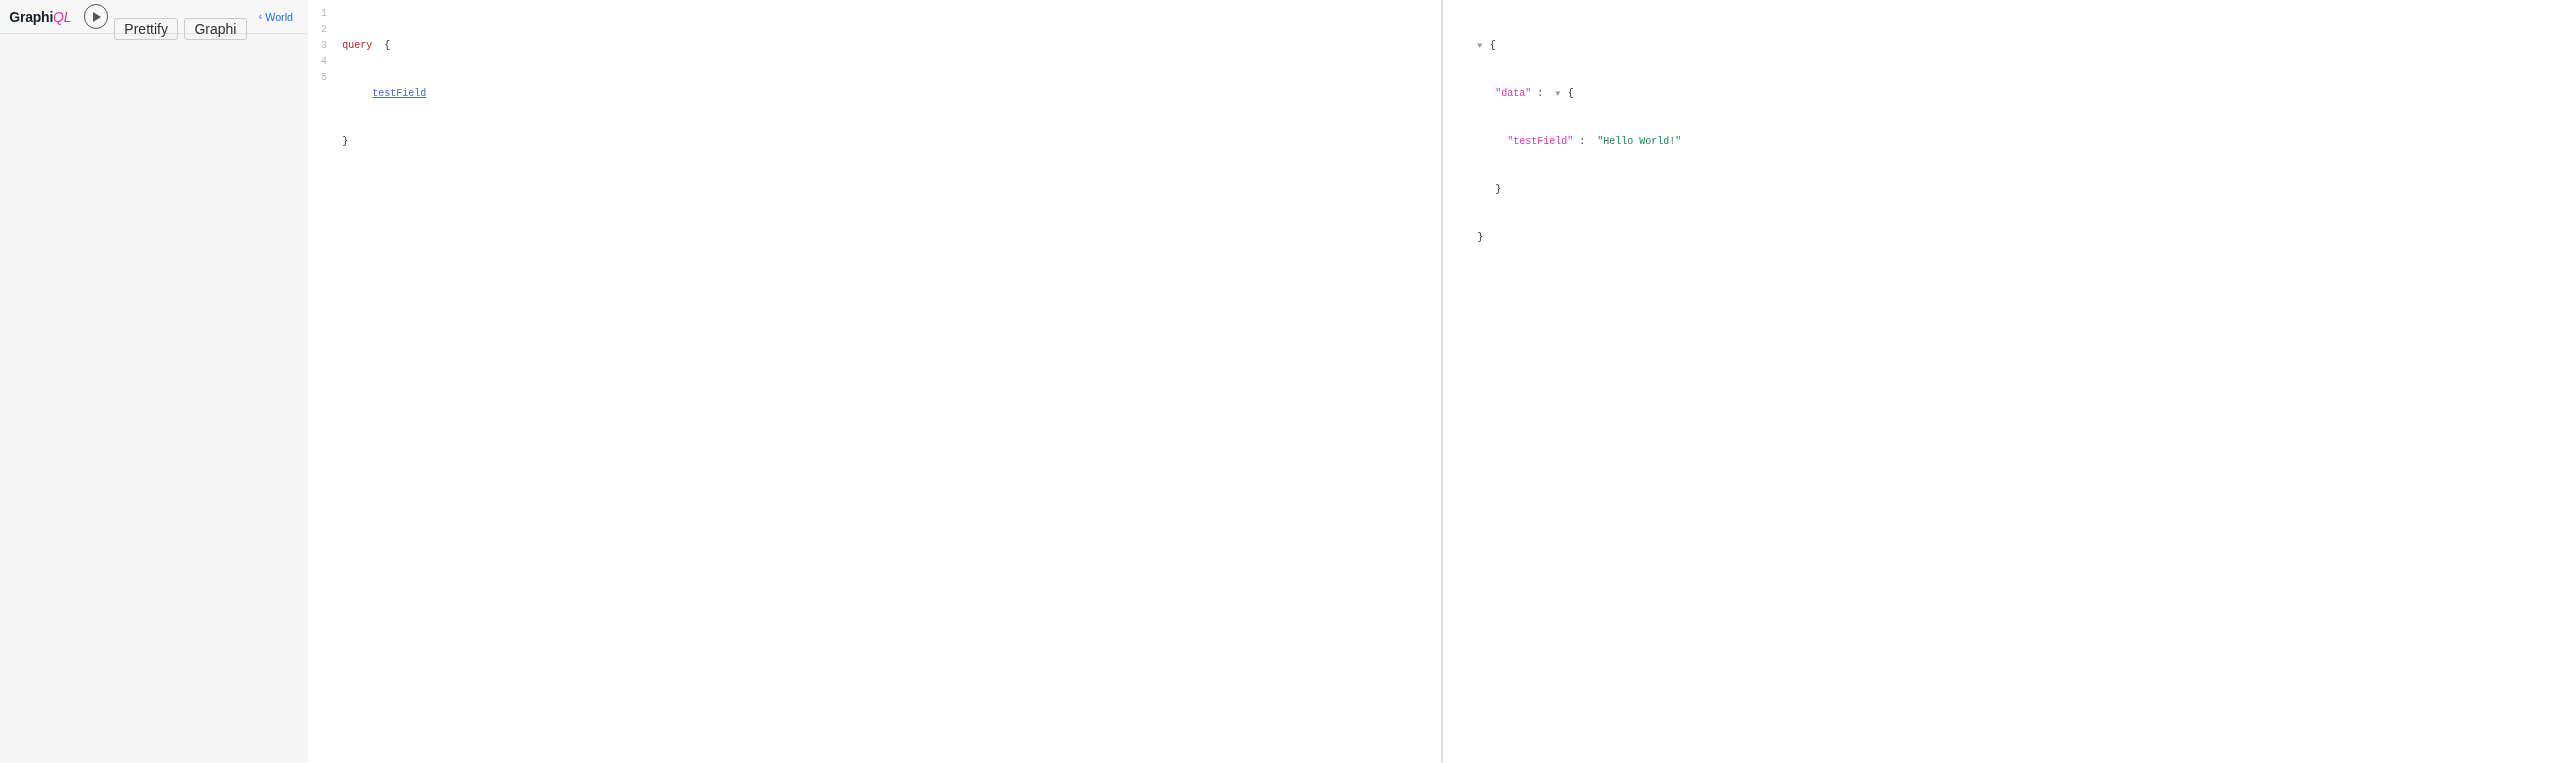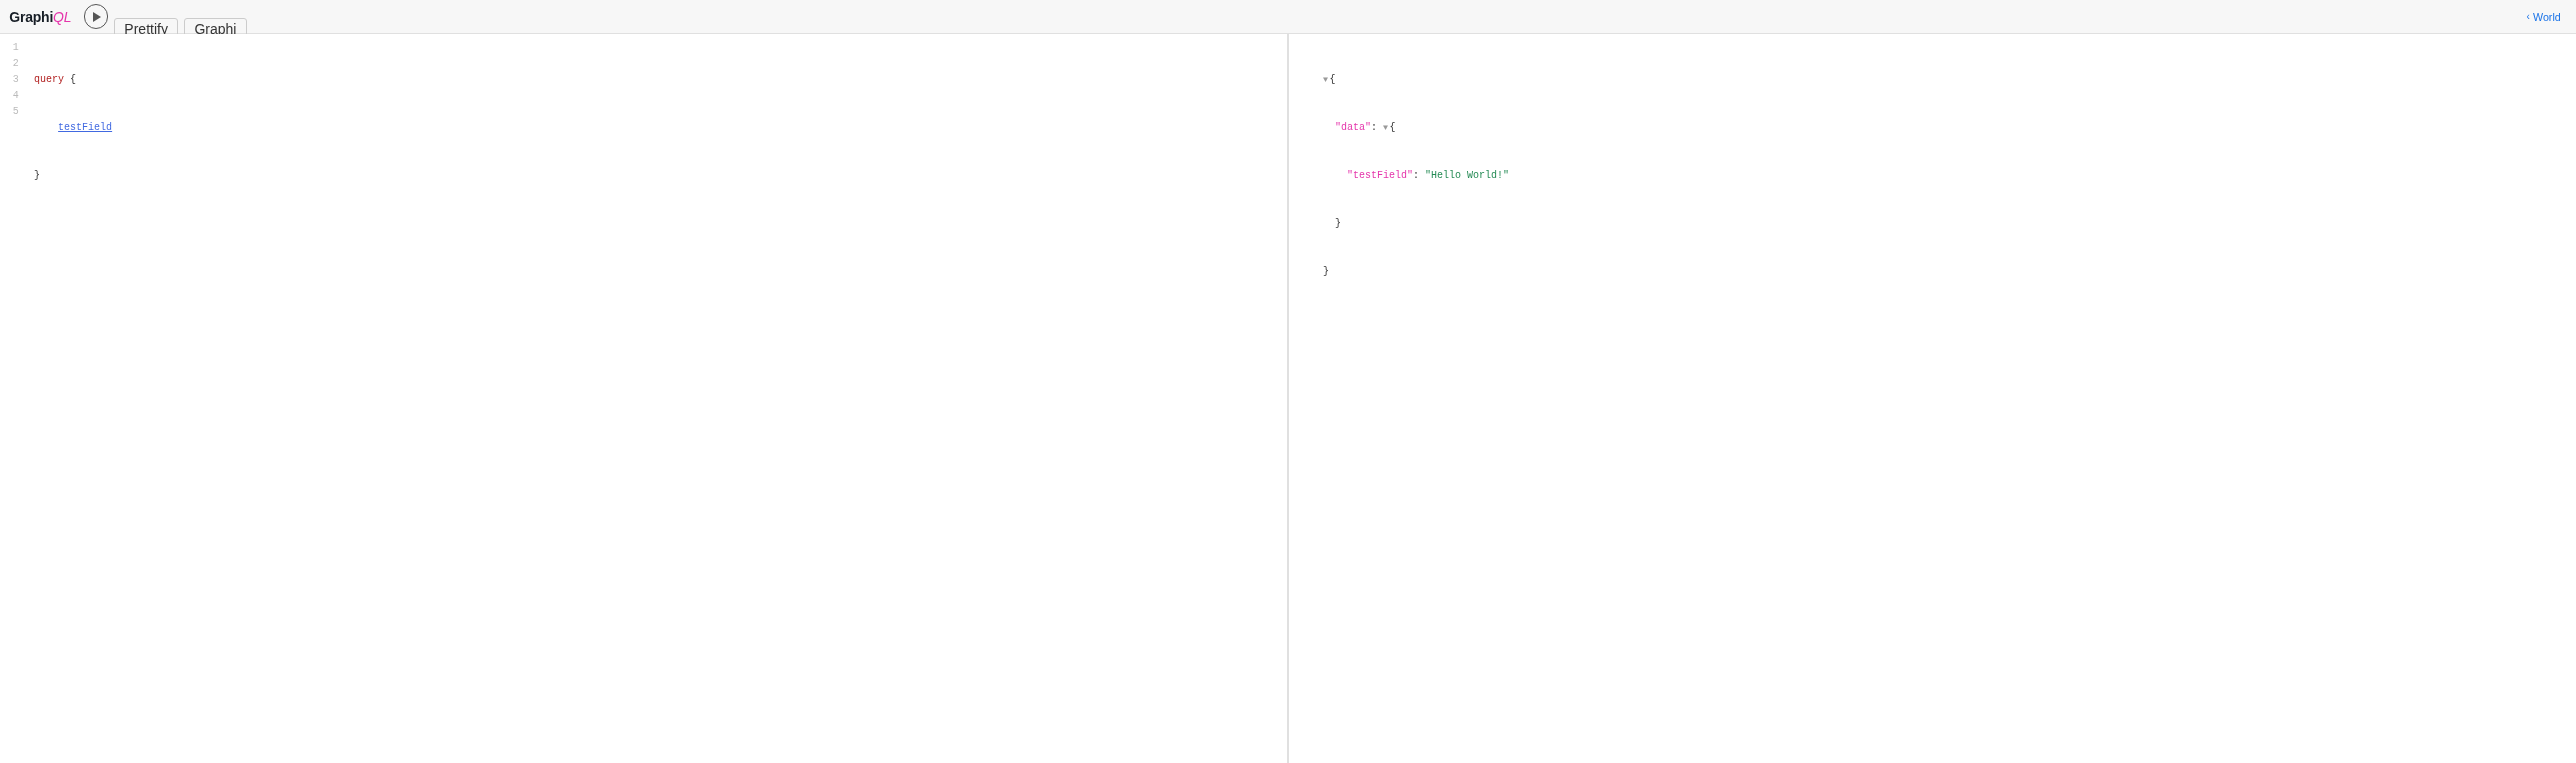--- a/index.html
+++ b/index.html
@@ -11,21 +11,21 @@
     body {
       font-family: -apple-system, BlinkMacSystemFont, 'Segoe UI', sans-serif;
       background: #f5f5f5;
       width: 100%;
       height: 100vh;
       overflow: hidden;
     }
 
     #app {
       display: flex;
-      flex-direction: column;
+      flex-direction: row;
       height: 100vh;
     }
 
     
     #toolbar {
       display: flex;
       align-items: center;
       background: #f7f7f7;
       border-bottom: 0.8px solid #e0e0e0;
       padding: 0 9.2px;
@@ -164,20 +164,21 @@
     .code-content {
       padding: 0 6.1px;
       flex: 1;
       white-space: pre;
     }
 
     .code-line {
       line-height: 1.6;
       display: flex;
       align-items: baseline;
+      gap: 6px;
     }
 
     
     .token-keyword {
       color: #B22222;
       font-weight: normal;
     }
 
     .token-field {
       color: #4169E1;

